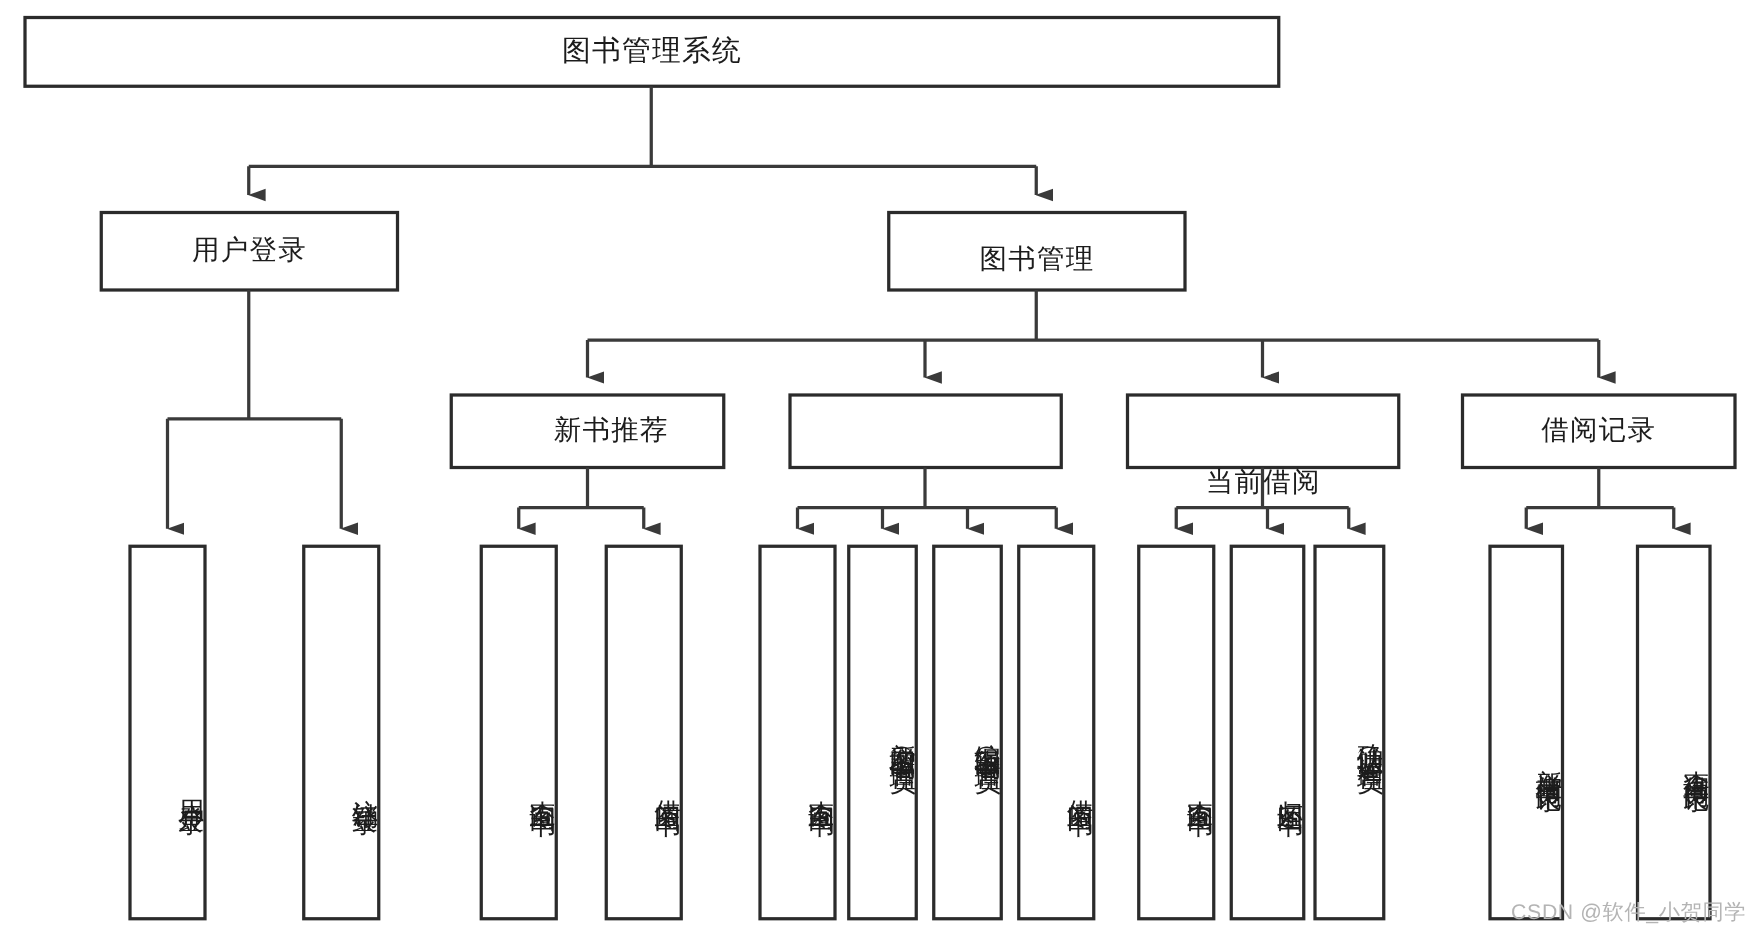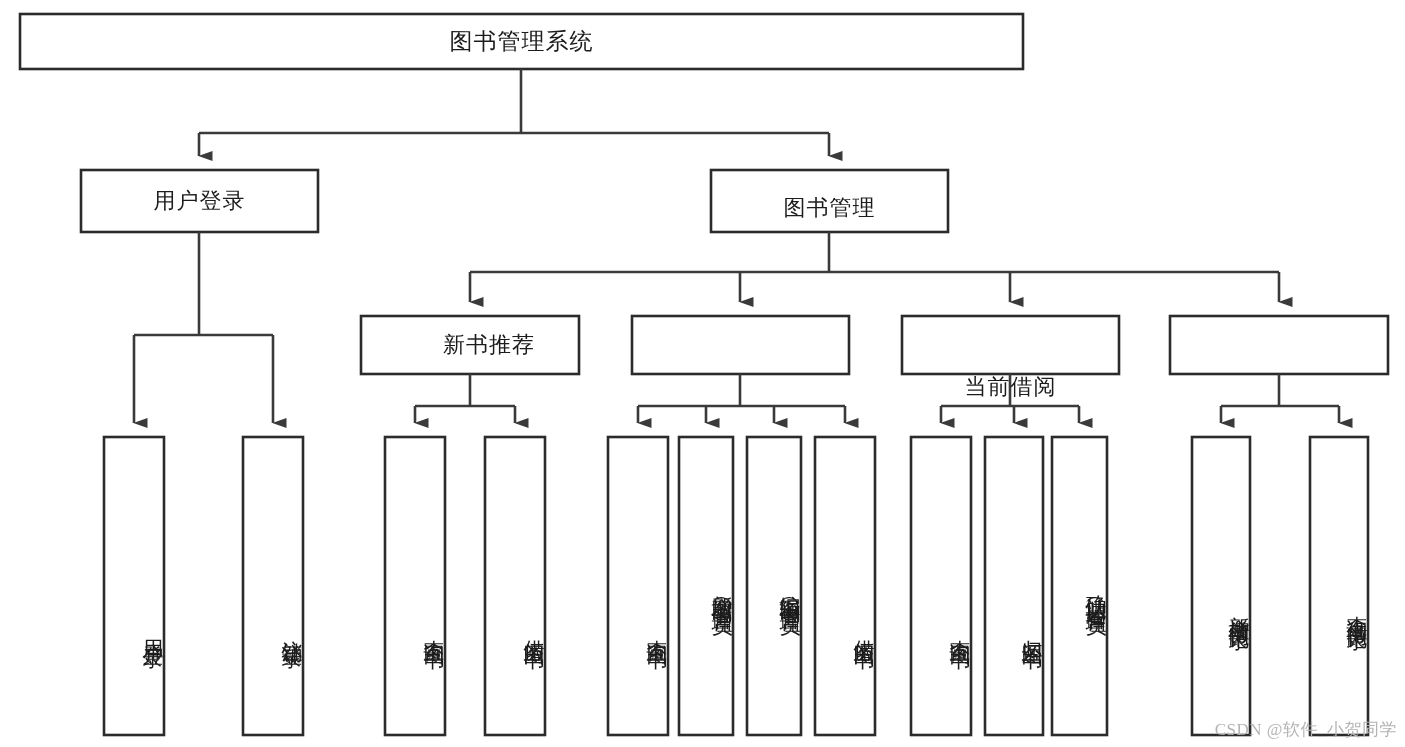--- a/index.html
+++ b/index.html
@@ -69,21 +69,21 @@
     align-items: flex-start;
     justify-content: center;
     padding-top: 4px;
   }
   .watermark {
     position: absolute;
     right: 8px;
     bottom: 6px;
     font-size: 17px;
     color: #b4b4b4;
-    font-family: Liberation Serif, serif;
+    font-family: Liberation Sans, sans-serif;
     letter-spacing: 0.5px;
     white-space: nowrap;
   }
 </style>
 </head>
 <body>
 
 <div id="diagram-root">
 
   <svg class="flow" viewBox="0 0 1405 747">
@@ -160,20 +160,21 @@
     <path class="conn" marker-end="url(#arrow)" d="M 1339 406 L 1339 423"></path>
   </svg>
 
   <div class="node-label label-h root" style="left:20px; top:14px; width:1003px; height:55px;">图书管理系统</div>
 
   <div class="node-label label-h" style="left:81px; top:170px; width:237px; height:62px;">用户登录</div>
   <div class="node-label label-h" style="left:711px; top:170px; width:237px; height:76px;">图书管理</div>
 
   <div class="node-label label-h" style="left:361px; top:316px; width:256px; height:58px;">新书推荐</div>
   <div class="node-label label-h" style="left:902px; top:316px; width:217px; height:58px;margin-top:42px;">当前借阅</div>
+  <div class="node-label label-h" style="left:1170px; top:316px; width:218px; height:58px;">借阅记录</div>
 
   <div class="node-label label-v" style="left:104px; top:519px; width:60px; height:216px;">用户登录</div>
   <div class="node-label label-v" style="left:243px; top:519px; width:60px; height:216px;">注销登录</div>
   <div class="node-label label-v" style="left:385px; top:519px; width:60px; height:216px;">查询图书</div>
   <div class="node-label label-v" style="left:485px; top:519px; width:60px; height:216px;">借阅图书</div>
   <div class="node-label label-v" style="left:608px; top:519px; width:60px; height:216px;">查询图书</div>
   <div class="node-label label-v" style="left:679px; top:443px; width:54px; height:292px;">新增图书（管理员）</div>
   <div class="node-label label-v" style="left:747px; top:443px; width:54px; height:292px;">编辑图书（管理员）</div>
   <div class="node-label label-v" style="left:815px; top:519px; width:60px; height:216px;">借阅图书</div>
   <div class="node-label label-v" style="left:911px; top:519px; width:60px; height:216px;">查询图书</div>

